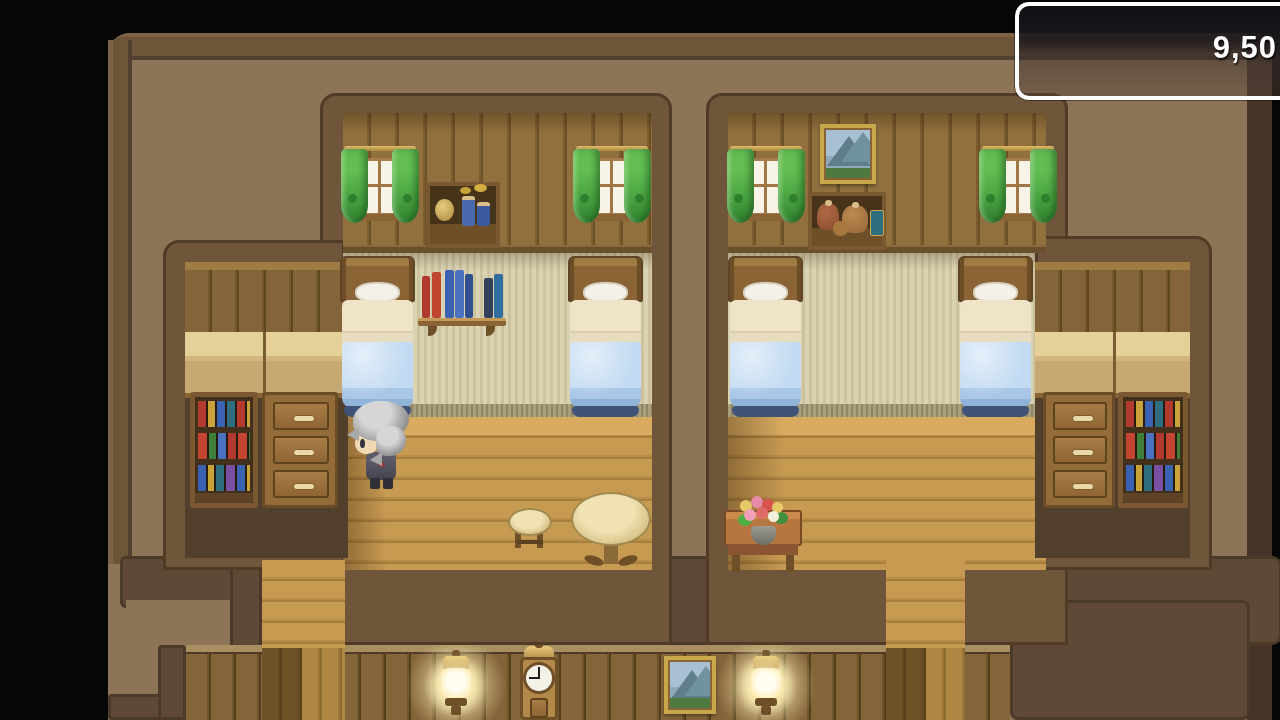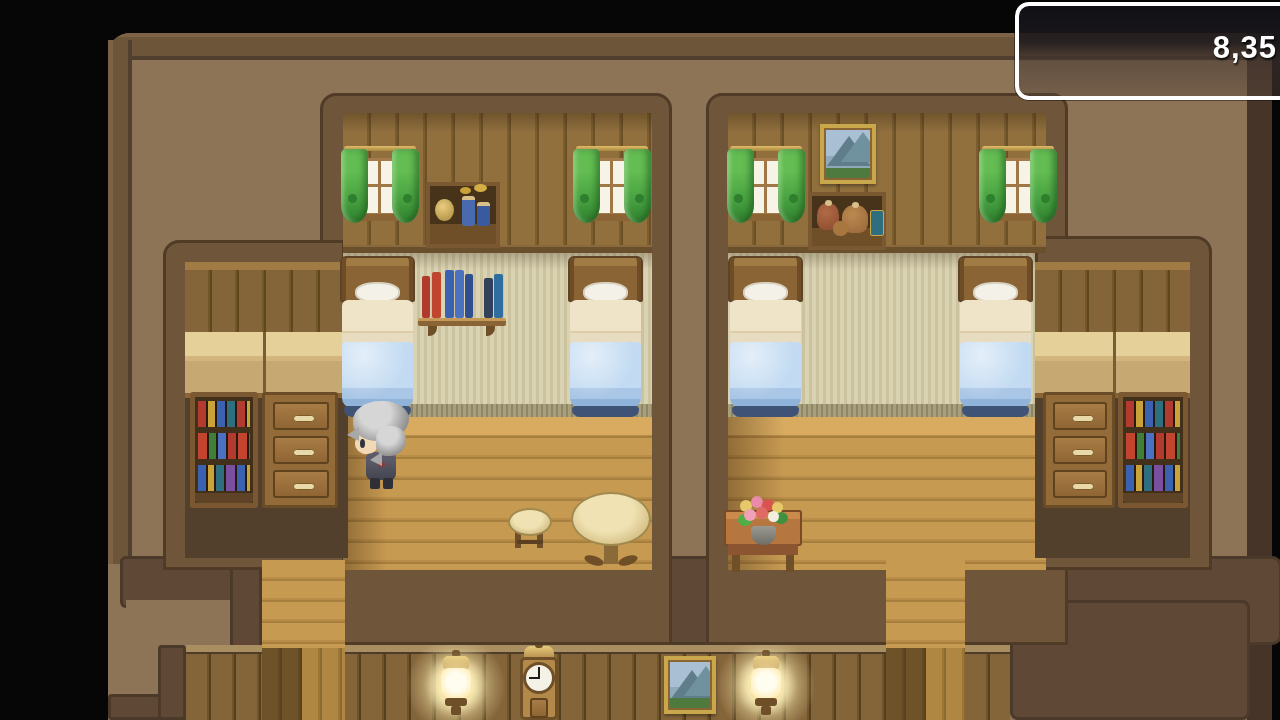--- a/index.html
+++ b/index.html
@@ -388,16 +388,16 @@
     <div class="a corr-v" style="left:0;top:88px;width:83px;height:72px;"></div>
     <div class="a shade" style="left:0;top:88px;width:40px;height:72px;"></div>
   </div>
   <div class="a" style="left:886px;top:560px;width:79px;height:160px;">
     <div class="a corr-h" style="left:0;top:0;width:79px;height:88px;"></div>
     <div class="a corr-v" style="left:0;top:88px;width:79px;height:72px;"></div>
     <div class="a shade" style="left:0;top:88px;width:40px;height:72px;"></div>
   </div>
 
   <div class="a goldwin" style="left:1015px;top:2px;width:300px;height:90px;">
-    <span class="a goldtext" style="left:0;top:24px;width:258px;text-align:right;">8,35</span>
+    <span class="a goldtext" style="left:0;top:24px;width:258px;text-align:right;">9,50</span>
   </div>
 
 </div>
 
 </body></html>

